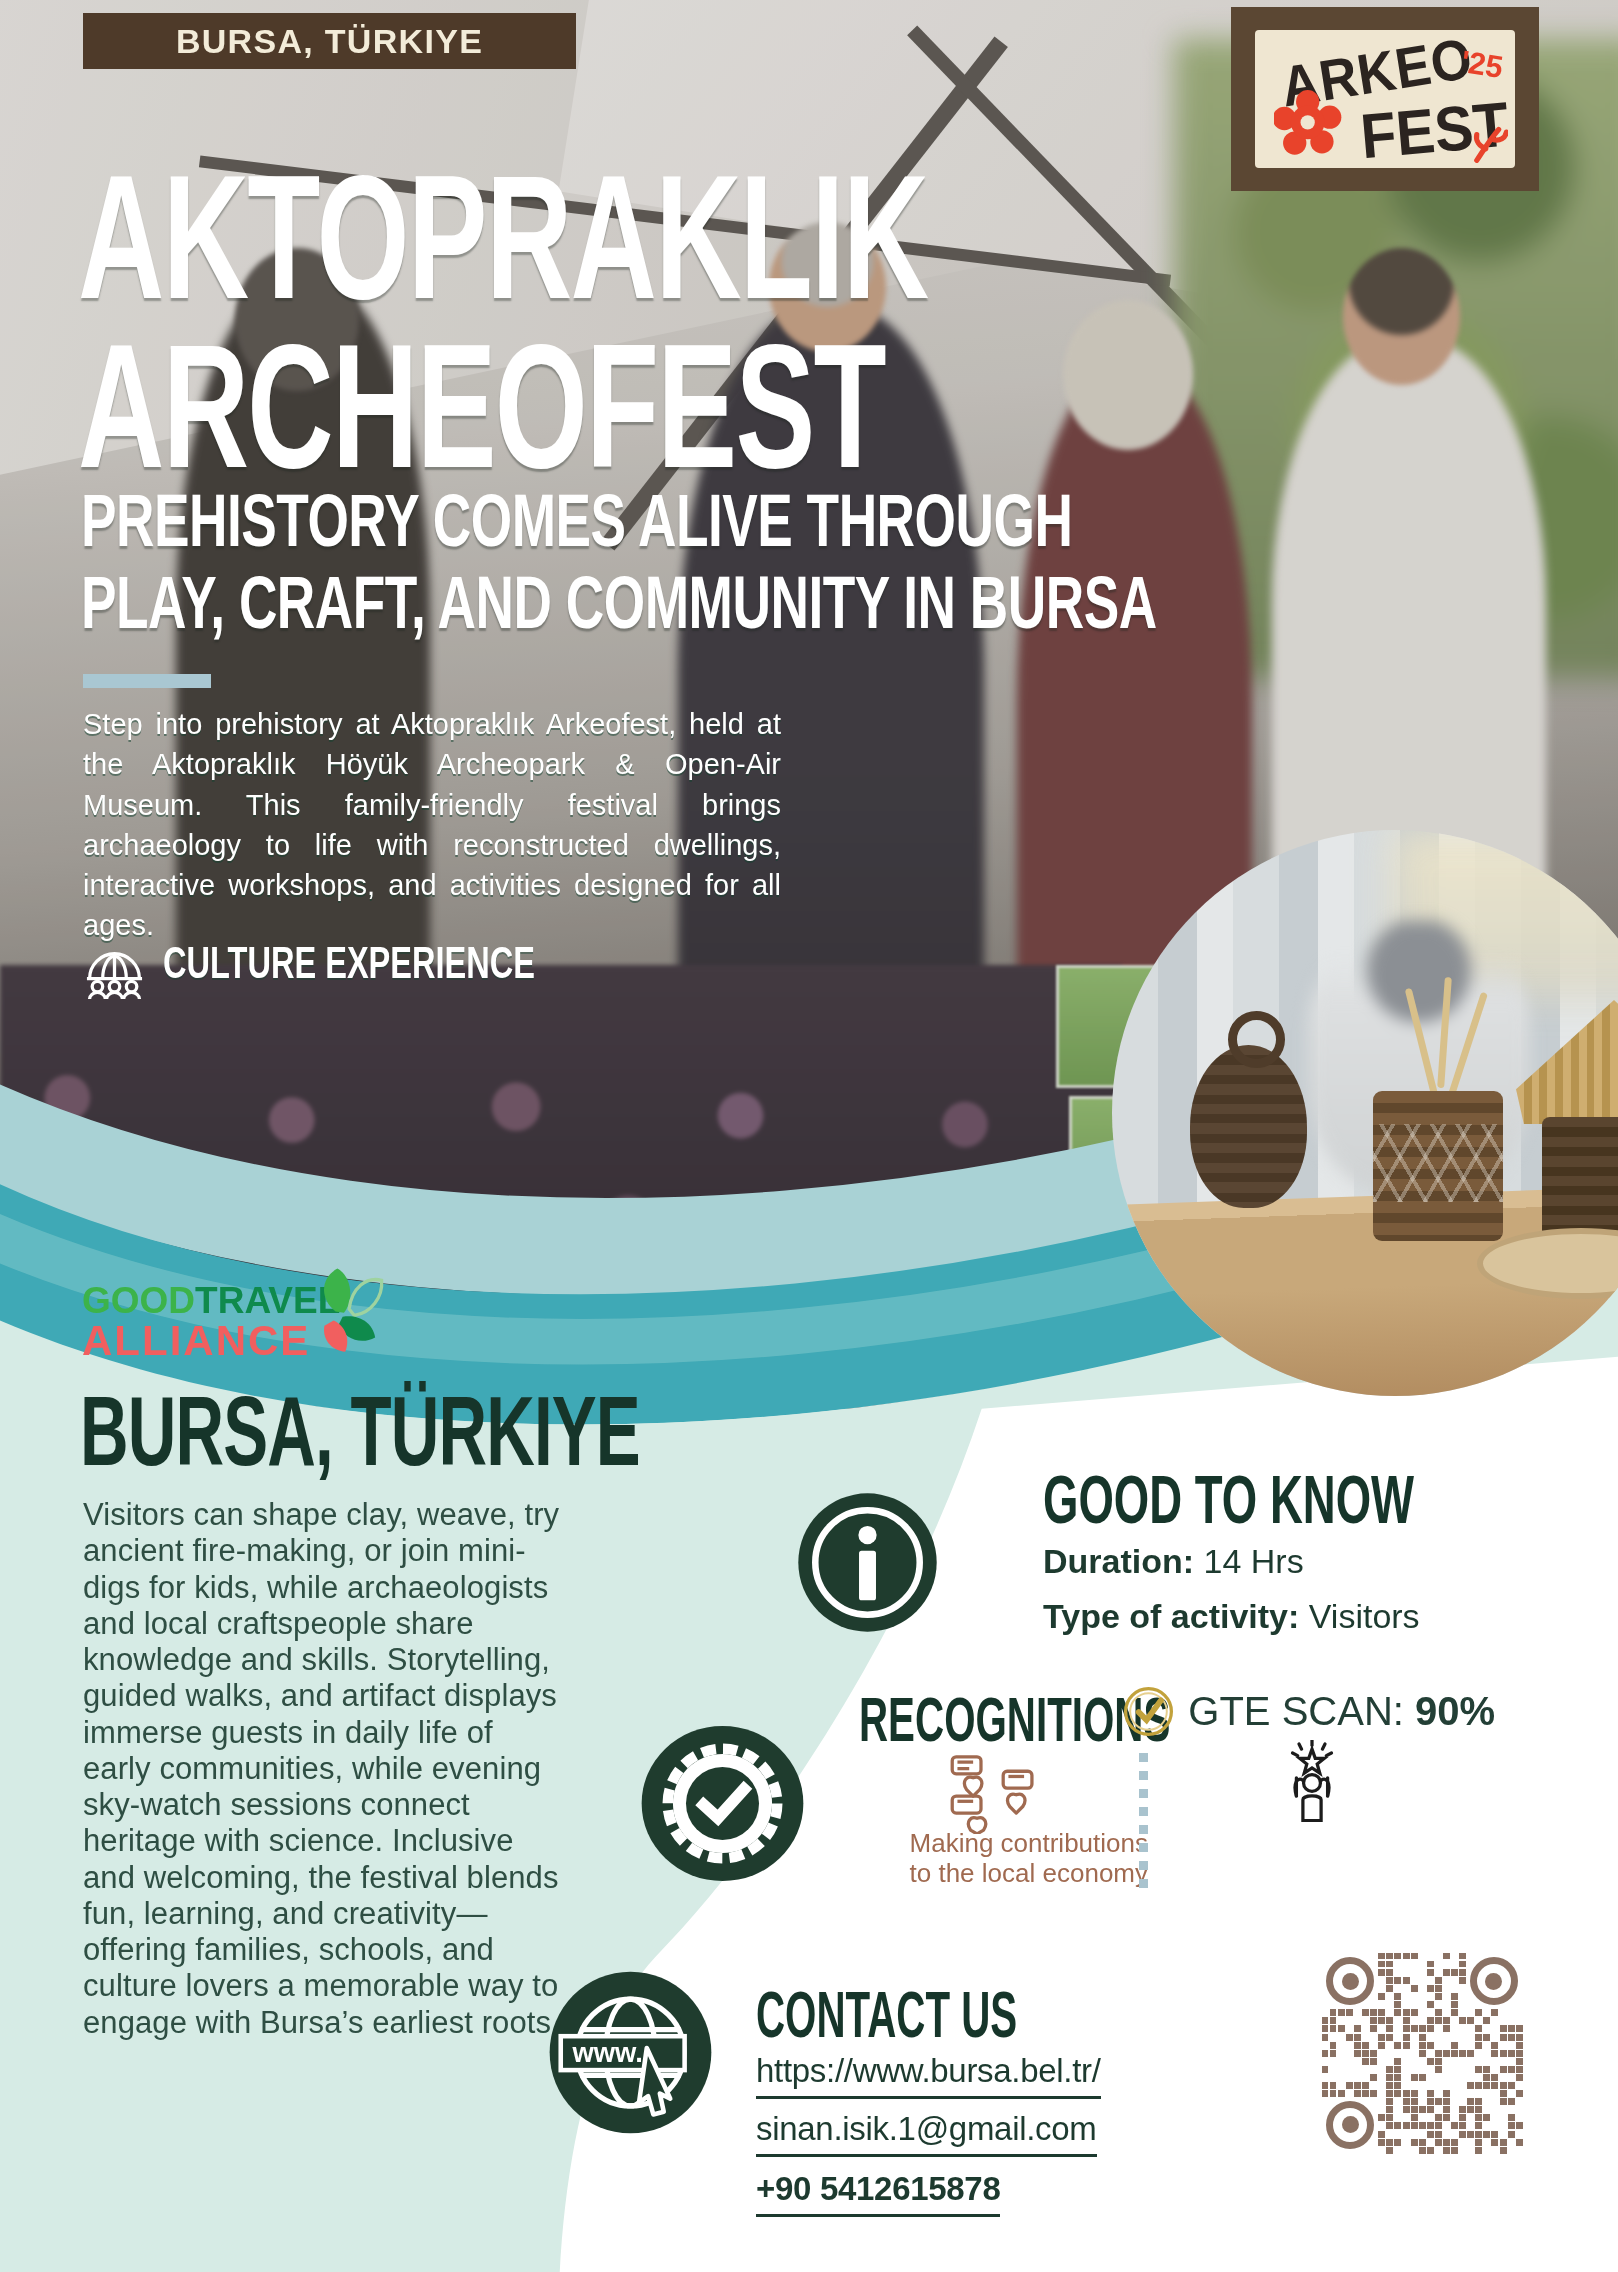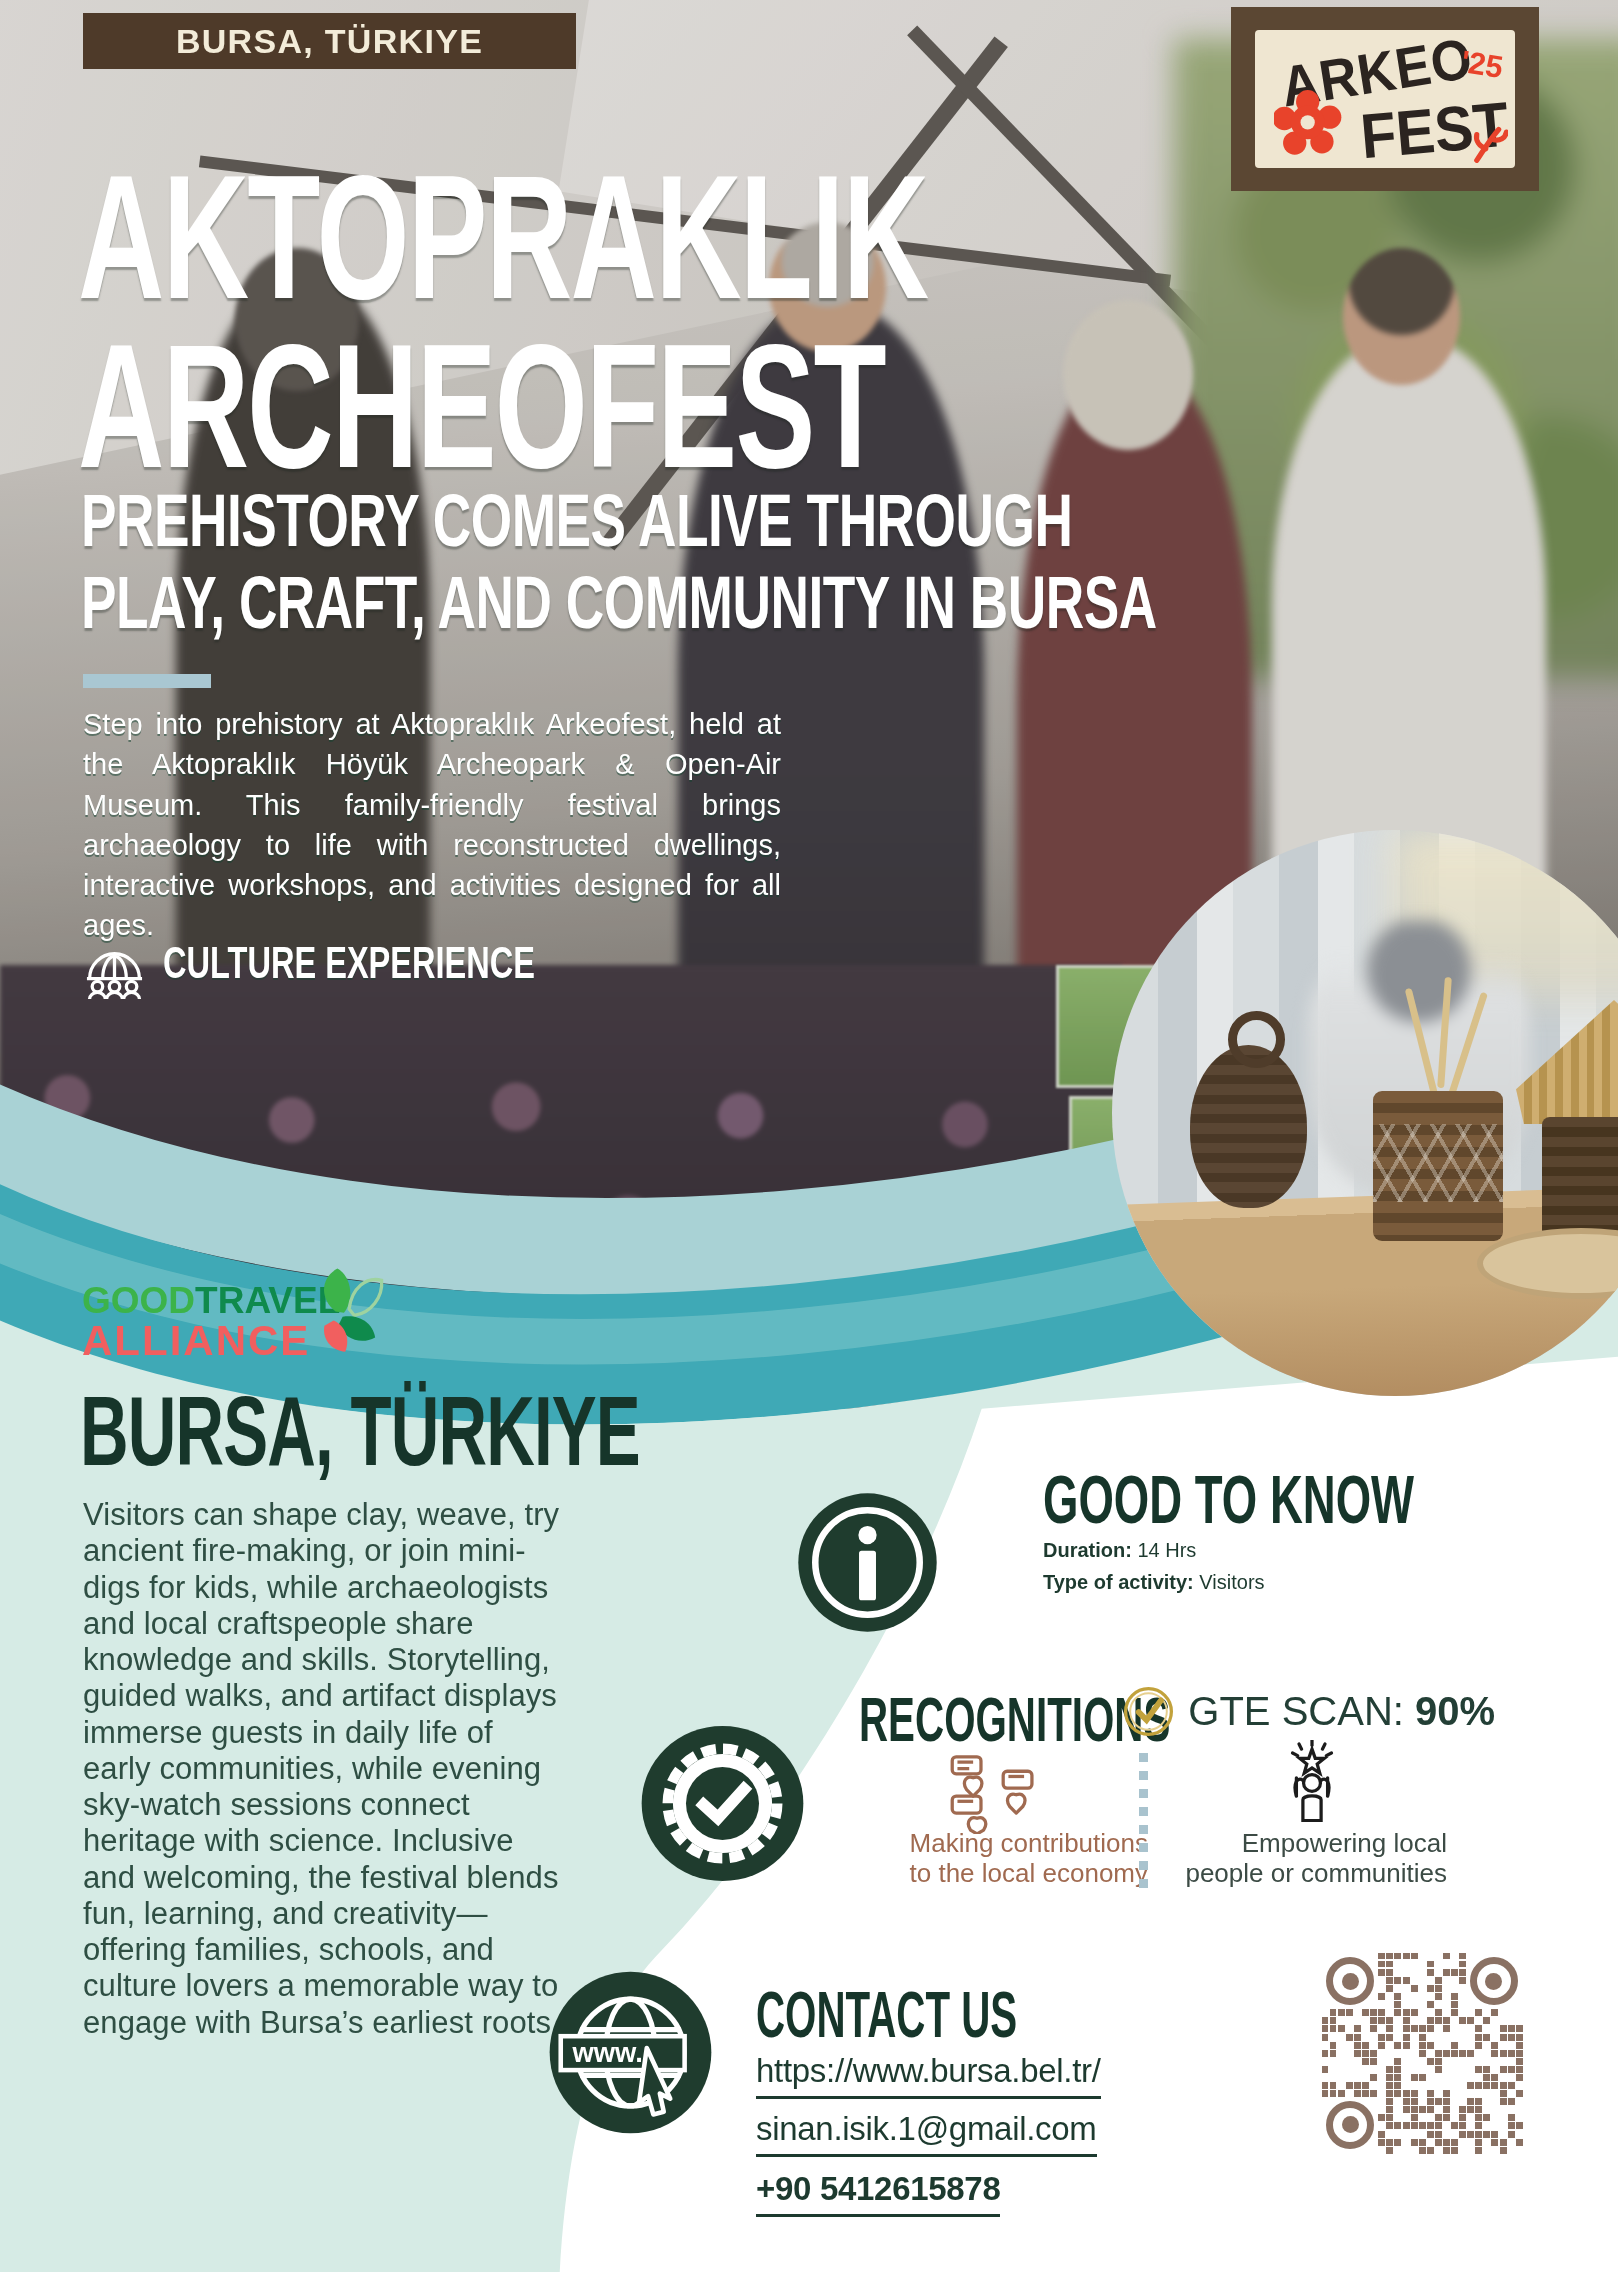--- a/index.html
+++ b/index.html
@@ -97,21 +97,21 @@
 
   .gta{left:82px;top:1282px;z-index:6;line-height:1.02;}
   .gta .l1{font-size:37px;font-weight:700;letter-spacing:0;}
   .gta .g1{color:#3cb34a;} .gta .g2{color:#0f8a4c;}
   .gta .l2{font-size:42px;font-weight:700;color:#f15f5f;letter-spacing:2px;}
   .dest-heading{left:80px;top:1381px;z-index:6;color:#16352a;font-weight:700;font-size:99px;letter-spacing:-1.3px;line-height:1;}
   .dest-body{left:83px;top:1497px;width:484px;z-index:6;color:#2e4e43;font-size:31px;line-height:1.17;letter-spacing:0.1px;}
 
   .sec-heading{z-index:6;color:#16352a;font-weight:700;line-height:1;}
   .g2k-heading{left:1043px;top:1465px;font-size:69px;}
-  .g2k-lines{left:1043px;top:1534px;z-index:6;color:#1d3a2f;font-size:20px;line-height:1.62;}
+  .g2k-lines{left:1043px;top:1534px;z-index:6;color:#1d3a2f;font-size:34px;line-height:1.62;}
   .g2k-lines b{font-weight:700;}
   .recog-heading{left:859px;top:1688px;font-size:63px;}
   .gte-row{left:1123px;top:1686px;z-index:6;display:flex;align-items:center;gap:14.3px;}
   .gte-text{font-size:40px;color:#233f36;}
   .gte-text b{font-weight:700;}
   .cap{z-index:6;text-align:right;font-size:26px;line-height:1.0;}
   .cap .ln{display:block;margin-bottom:3.9px;}
   .cap1{left:861px;top:1830px;width:287px;color:#a06a50;}
   .cap2{left:1167px;top:1830px;width:280px;color:#3c4b45;}
   .dashes{left:1139px;top:1753px;width:8.5px;height:140px;z-index:6;
@@ -316,24 +316,20 @@
       <line x1="30" y1="20" x2="38" y2="24"></line>
         <line x1="90" y1="20" x2="82" y2="24"></line>
       <circle cx="60" cy="66" r="13"></circle>
       <path d="M36,86 C30,66 38,56 46,62"></path>
       <path d="M84,86 C90,66 82,56 74,62"></path>
       <path d="M36,86 L36,58"></path>
         <path d="M84,86 L84,58"></path>
       <path d="M46,124 L46,92 C46,84 74,84 74,92 L74,124 Z"></path>
     </g>
   </svg>
-  <div class="abs cap cap2">
-    <span class="ln">Empowering local</span>
-    <span class="ln">people or communities</span>
-  </div>
 
   <svg class="abs icon" style="left:549px;top:1971px;" width="163" height="163" viewBox="0 0 250 250">
     <circle cx="125" cy="125" r="124" fill="#1f3c2e"></circle>
     <g stroke="#ffffff" stroke-width="8" fill="none">
       <circle cx="125" cy="125" r="82"></circle>
       <ellipse cx="125" cy="125" rx="38" ry="82"></ellipse>
       <line x1="48" y1="90" x2="202" y2="90"></line>
       <line x1="48" y1="160" x2="202" y2="160"></line>
     </g>
     <rect x="18" y="100" width="190" height="52" fill="#1f3c2e" stroke="#ffffff" stroke-width="7"></rect>

